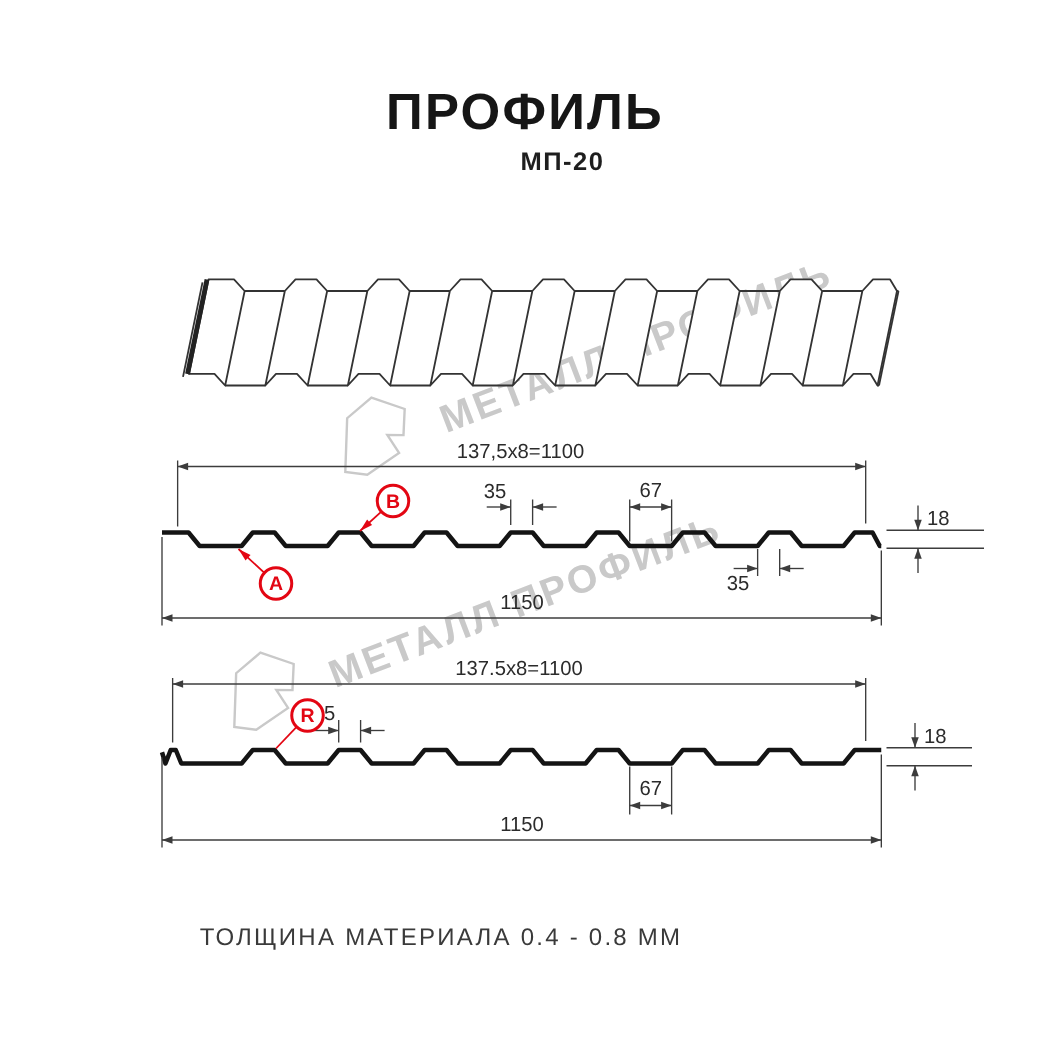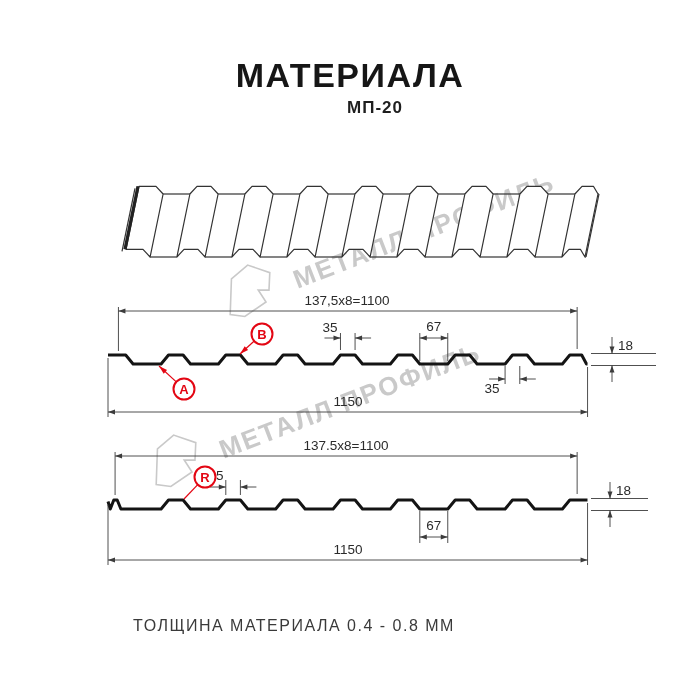--- a/index.html
+++ b/index.html
@@ -11,21 +11,21 @@
          font-size:17px;font-weight:600;letter-spacing:1px;color:#1e1e1e;padding-left:25px;}
   .footer{position:absolute;top:617px;left:0;width:588px;text-align:center;
          font-size:16px;font-weight:400;letter-spacing:1.5px;color:#3a3a3a;}
   svg{position:absolute;left:0;top:0;}
   svg text{font-family:"Liberation Sans", sans-serif;}
 </style>
 </head>
 <body>
 
 <div class="page">
-  <h1 class="title">МАТЕРИАЛА</h1>
+  <h1 class="title">ПРОФИЛЬ</h1>
   <div class="subtitle">МП-20</div>
   <svg id="tech-svg" width="700" height="700" viewBox="0 0 700 700">
       <g transform="translate(214 278) rotate(-21)">
         <path d="M2,40 L16,7 L36,0 L54,15 L47,31 L37,27 L40,41 L15,47 Z" stroke="#c9c9c9" fill="none" stroke-width="1.6"></path>
         <text x="74" y="40" fill="#c9c9c9" font-size="26" text-anchor="start" font-weight="bold" letter-spacing="2">МЕТАЛЛ ПРОФИЛЬ</text>
       </g>
       <g transform="translate(140 448) rotate(-21)">
         <path d="M2,40 L16,7 L36,0 L54,15 L47,31 L37,27 L40,41 L15,47 Z" stroke="#c9c9c9" fill="none" stroke-width="1.6"></path>
         <text x="74" y="40" fill="#c9c9c9" font-size="26" text-anchor="start" font-weight="bold" letter-spacing="2">МЕТАЛЛ ПРОФИЛЬ</text>
       </g>

